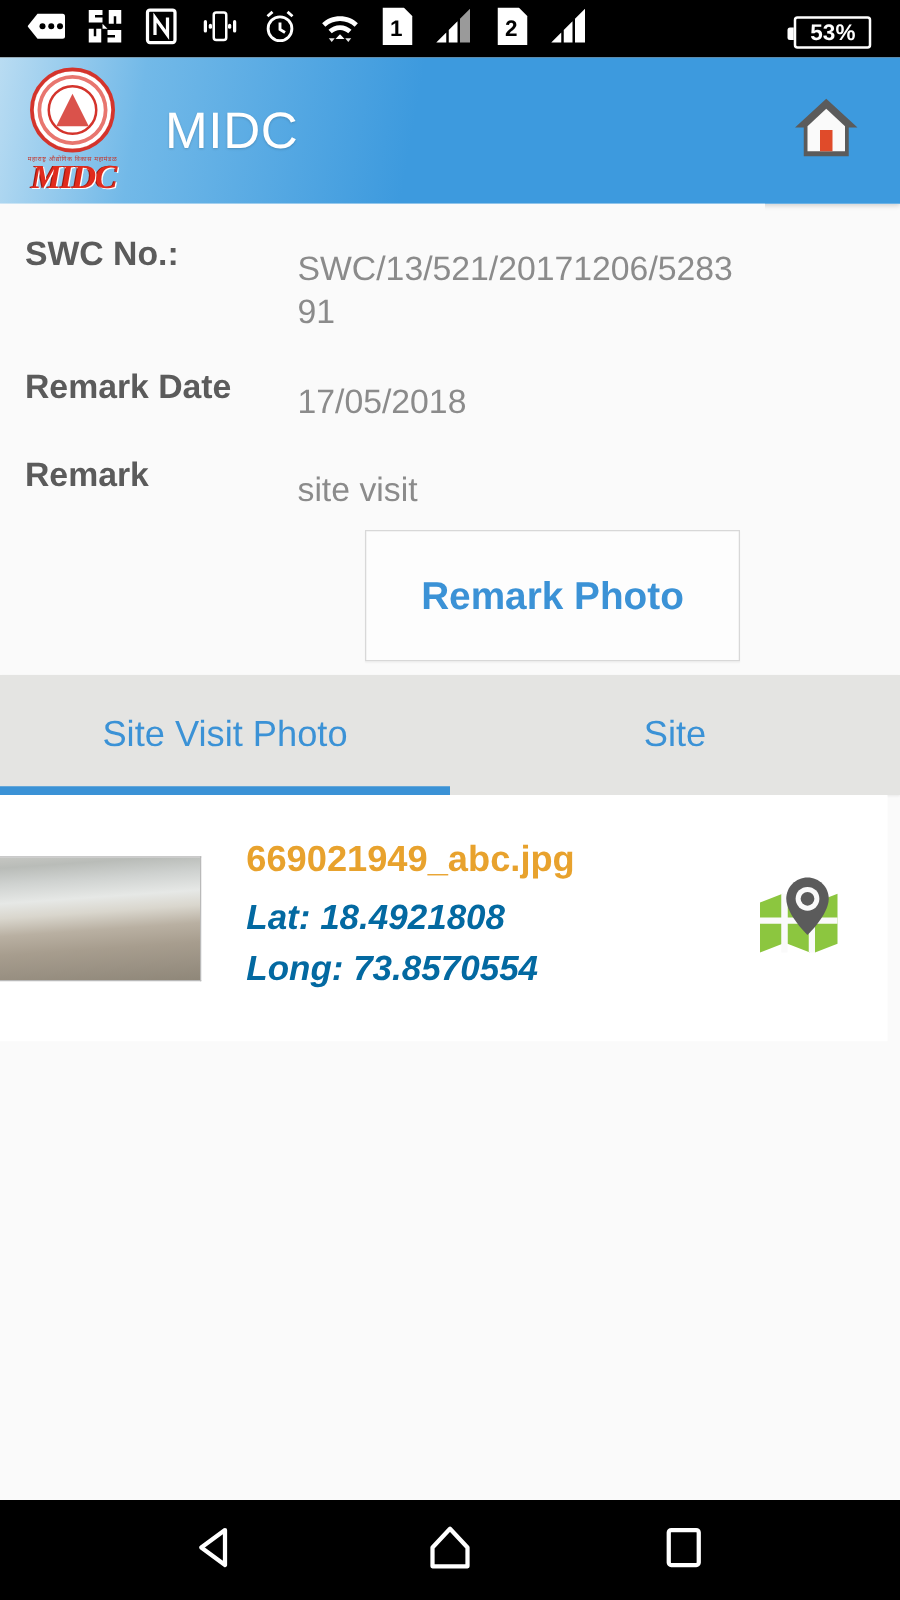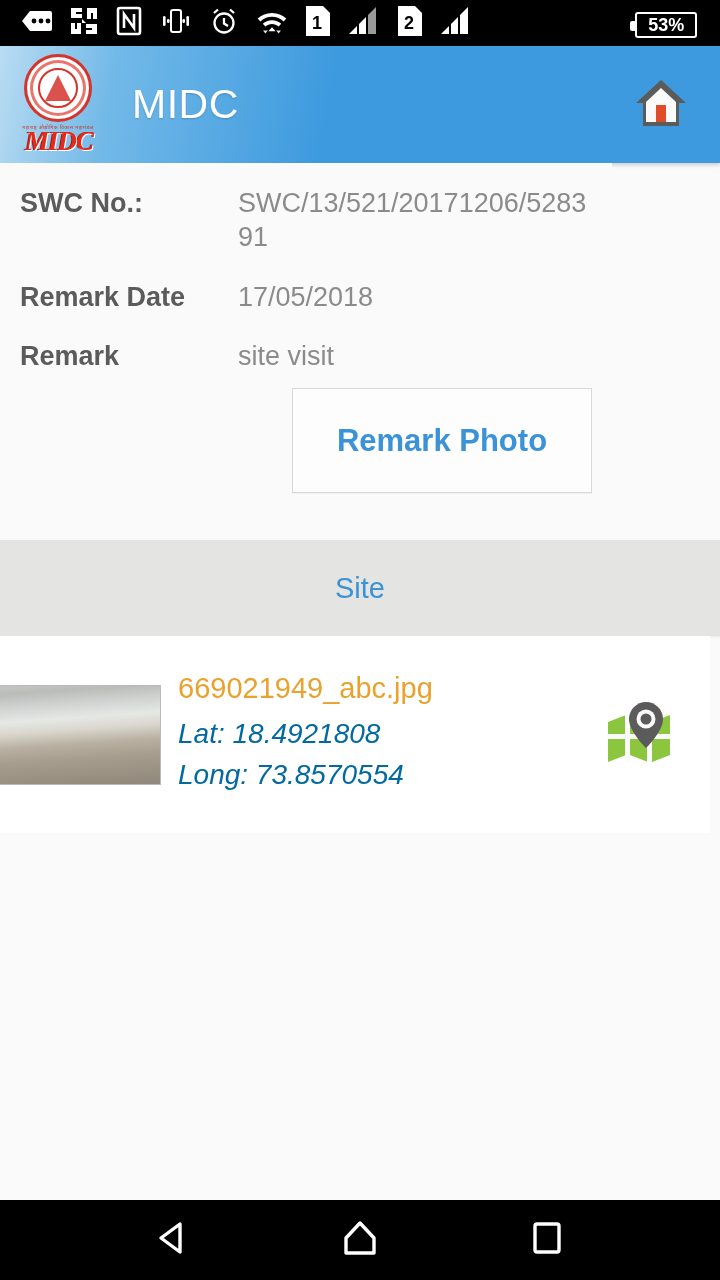--- a/index.html
+++ b/index.html
@@ -91,20 +91,21 @@
   .form{ padding:24px 20px 0 20px; }
   .row{ display:flex; margin-bottom:26px; }
   .row:last-child{ margin-bottom:0; }
   .lbl{
     width:218px; flex:0 0 218px;
     font-size:27px; font-weight:700; color:#5b5b5b; line-height:1.25;
   }
   .val{
     font-size:27px; color:#8b8b8b; line-height:1.25; word-break:break-word;
     max-width:430px;
+    margin-top:12px;
   }
   .attach-wrap{ display:flex; justify-content:flex-end; padding:14px 20px 0 0; }
   .attach-btn{
     width:300px; height:105px;
     background:#fdfdfd; border:1px solid #d8d8d8;
     display:flex; align-items:center; justify-content:center;
     color:#3b92d6; font-size:31px; font-weight:700;
     cursor:pointer; box-shadow:0 1px 1px rgba(0,0,0,.04);
   }
 
@@ -131,21 +132,21 @@
   }
   .thumb{
     width:162px; height:100px; margin-left:-1px; flex:0 0 auto;
     background:
       linear-gradient(176deg,
         #c5c6c2 0%, #b9bcb8 8%, #cfd2d0 20%,
         #e6e8e6 34%, #d9d6cd 45%,
         #b9b0a2 58%, #a79d8e 72%, #9b9284 86%, #8f8779 100%);
     border:1px solid #b9b9b9; border-left:none;
   }
-  .meta{ margin-left:17px; flex:1 1 auto; }
+  .meta{ margin-left:36px; flex:1 1 auto;font-weight:bold; }
   .fname{
     color:#e8a22d; font-size:29px; margin-bottom:9px; line-height:1.1;
   }
   .geo{
     color:#0369a1; font-size:28px; font-style:italic; line-height:1.45;
   }
   .mapicon{ margin-right:28px; width:78px; height:78px; flex:0 0 auto; }
 
   
   .navbar{
@@ -298,20 +299,23 @@
         <div class="lbl">Remark</div>
         <div class="val">site visit</div>
       </div>
     </div>
 
     <div class="attach-wrap">
       <div class="attach-btn">Remark Photo</div>
     </div>
 
     <div class="tabs">
+      <div class="tab active">
+        <span>Site Visit Photo</span>
+      </div>
       <div class="tab">
         <span>Site</span>
       </div>
     </div>
 
     <div class="list">
       <div class="list-item">
         <div class="thumb"></div>
         <div class="meta">
           <div class="fname">669021949_abc.jpg</div>

